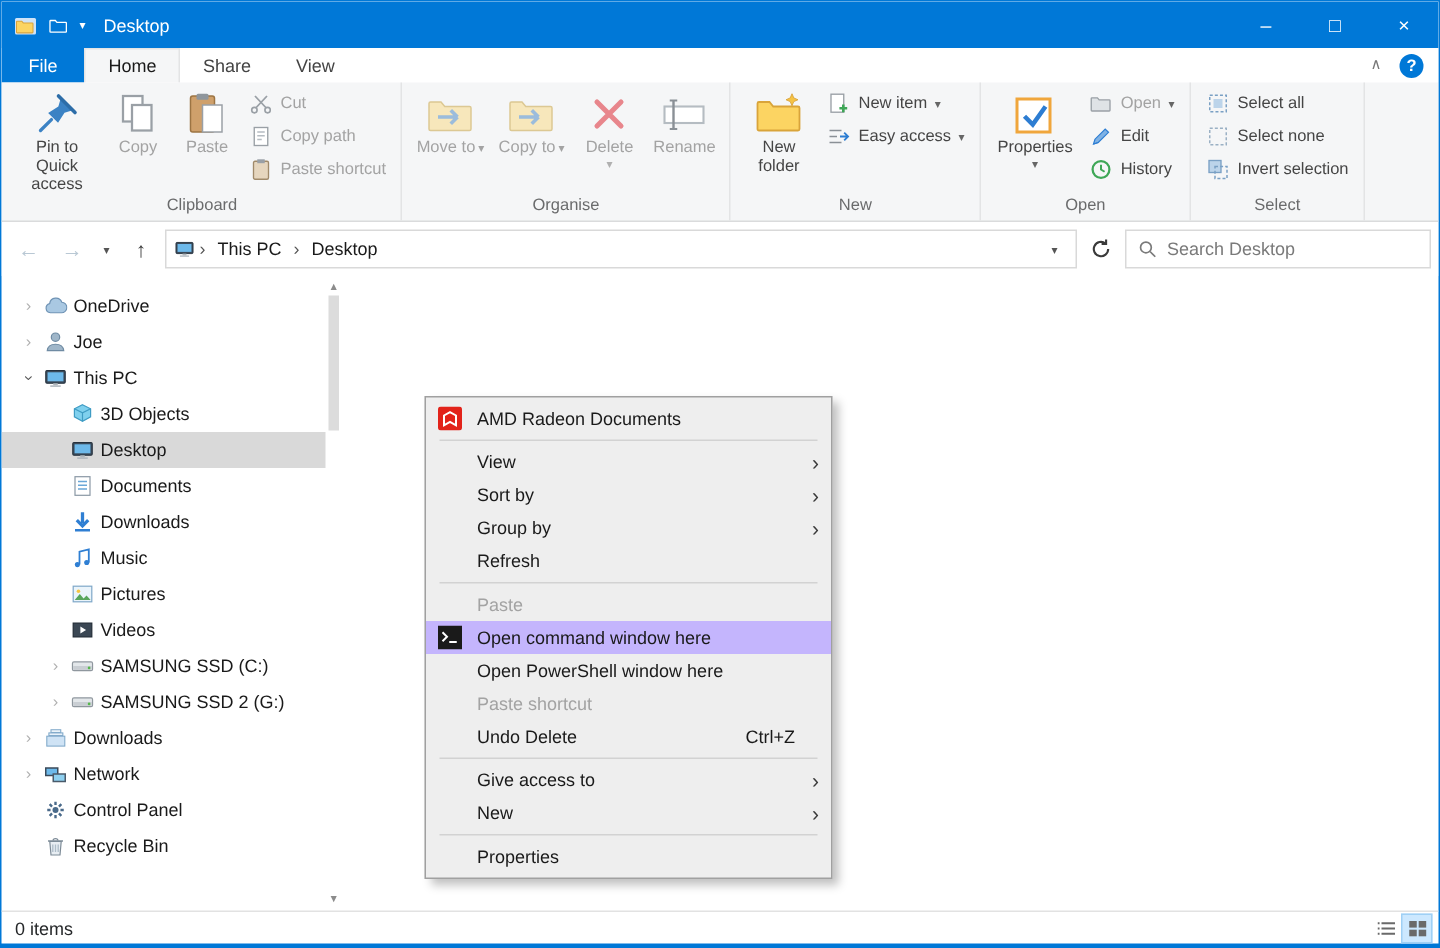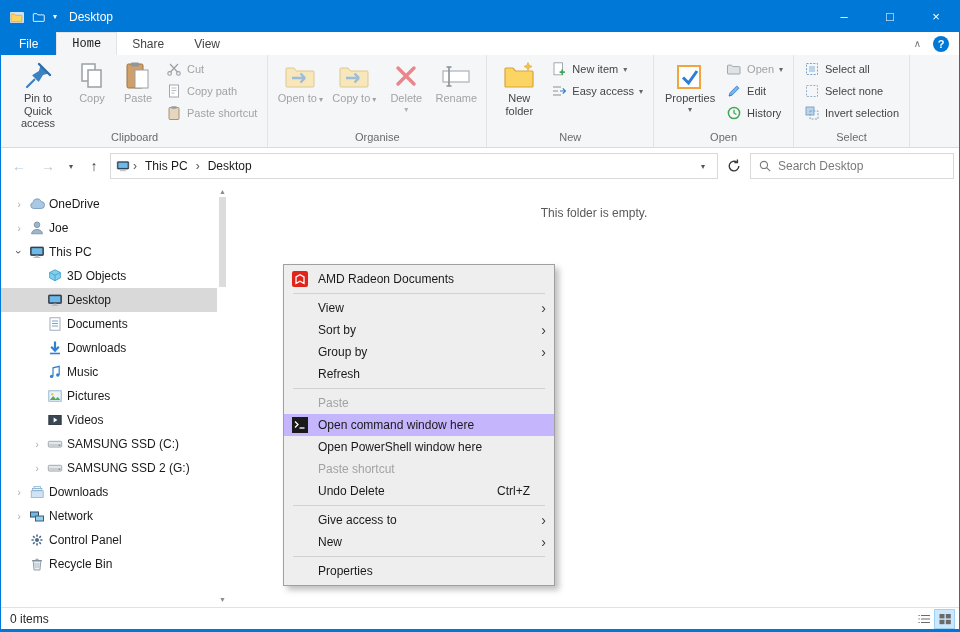--- a/index.html
+++ b/index.html
@@ -16,21 +16,21 @@
   .ic16 svg,.ic14 svg,.ic32 svg { display:block; width:100%; height:100%; }
   .qat-caret { font-size:8px; color:#fff; }
   .titlebar-title { margin-left:6px; font-size:12px; }
   .win-controls { margin-left:auto; display:flex; height:100%; }
   .win-btn { width:46px; display:flex; align-items:center; justify-content:center; font-size:13px; color:#fff; }
 
   
   .tabsrow { height:23px; background:#fff; display:flex; align-items:stretch; flex:0 0 auto; }
   .tab { padding:0 15px; display:flex; align-items:center; color:#444; }
   .tab.file { background:#0078d7; color:#fff; padding:0 18px; }
-  .tab.active { background:#f5f6f7; border:1px solid #e3e4e5; border-bottom:none; color:#1a1a1a;font-family:Liberation Mono, monospace; }
+  .tab.active { background:#f5f6f7; border:1px solid #e3e4e5; border-bottom:none; color:#1a1a1a; }
   .tabsrow-right { margin-left:auto; display:flex; align-items:center; gap:12px; padding-right:10px; }
   .ribbon-collapse { color:#777; font-size:10px; }
   .help-circle { width:16px; height:16px; border-radius:50%; background:#0078d7; color:#fff; font-size:11px; font-weight:bold; display:flex; align-items:center; justify-content:center; }
 
   
   .ribbon { height:93px; background:#f5f6f7; border-bottom:1px solid #dadbdc; display:flex; flex:0 0 auto; padding:0 1px; }
   .rgroup { display:flex; flex-direction:column; border-right:1px solid #e3e4e5; }
   .rgroup-body { flex:1; display:flex; align-items:flex-start; padding:2px 5px 0; }
   .rgroup-label { height:17px; line-height:15px; text-align:center; font-size:11px; color:#6a6b6c; }
   .btn-lg { display:flex; flex-direction:column; align-items:center; padding:3px 4px 0; font-size:11px; color:#454545; text-align:center; line-height:1.15; }
@@ -394,21 +394,21 @@
     </div>
 
     <div class="rgroup">
       <div class="rgroup-body">
         <div class="btn-lg w52 disabled">
           <span class="ic32">
               <svg viewBox="0 0 32 32">
                 <use href="#i-moveto32"></use>
               </svg>
             </span>
-          <span class="lbl"><span>Open to</span><span class="inline-caret">▾</span></span>
+          <span class="lbl"><span>Move to</span><span class="inline-caret">▾</span></span>
         </div>
         <div class="btn-lg w52 disabled">
           <span class="ic32">
               <svg viewBox="0 0 32 32">
                 <use href="#i-moveto32"></use>
               </svg>
             </span>
           <span class="lbl"><span>Copy to</span><span class="inline-caret">▾</span></span>
         </div>
         <div class="btn-lg w48 disabled">
@@ -735,21 +735,20 @@
       <div class="sb-scroll">
         <span class="sb-arrow">▲</span>
         <div class="sb-track">
             <div class="sb-thumb"></div>
           </div>
         <span class="sb-arrow">▼</span>
       </div>
     </div>
 
     <div class="main">
-      <div class="empty-msg">This folder is empty.</div>
 
       <div class="ctxmenu">
         <div class="mi">
           <span class="mi-icon">
               <svg viewBox="0 0 16 16">
                 <use href="#i-amd"></use>
               </svg>
             </span>
           <span>AMD Radeon Documents</span>
         </div>

